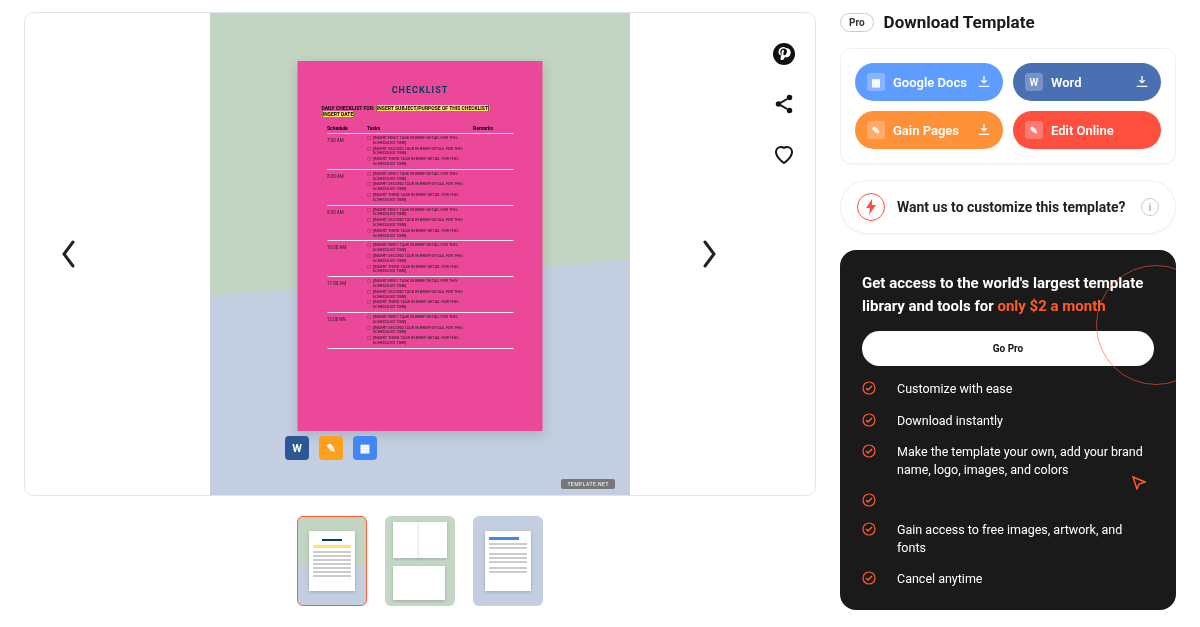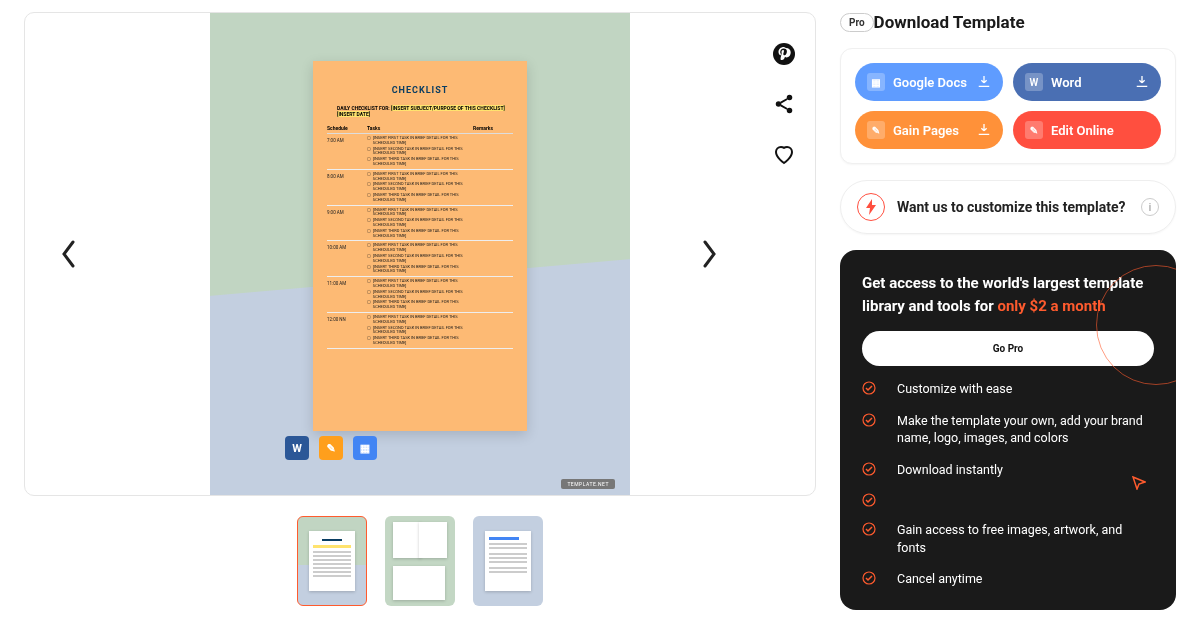--- a/index.html
+++ b/index.html
@@ -5,21 +5,21 @@
   * { box-sizing: border-box; margin: 0; padding: 0; }
   body { font-family: -apple-system, BlinkMacSystemFont, 'Segoe UI', Roboto, sans-serif; background: #fff; width: 1200px; height: 627px; overflow: hidden; }
   .container { display: flex; padding: 12px 24px; gap: 24px; }
   .left-col { flex: 1; display: flex; flex-direction: column; }
   .right-col { width: 336px; display: flex; flex-direction: column; gap: 16px; }
 
   .preview-wrap { position: relative; border: 1px solid #e5e5e5; border-radius: 10px; overflow: hidden; height: 484px; background: #fff; }
   .bg-top { position:absolute; left:185px; right:185px; top:0; height:55%; background:#c1d5c2; }
   .bg-bot { position:absolute; left:185px; right:185px; bottom:0; height:45%; background:#c3cfe0; }
   .bg-split { position:absolute; left:185px; right:185px; top:55%; height:60px; background: linear-gradient(175deg, #c1d5c2 49%, #c3cfe0 50%); transform: translateY(-30px);}
-  .doc-page { position:absolute; left:50%; top:48px; transform:translateX(-50%); width:214px; height:370px; background:#fdba74; box-shadow: 0 4px 12px rgba(0,0,0,0.15); padding: 24px 8px 8px; display:flex; flex-direction:column; align-items:center; font-size:5px; }
+  .doc-page { position:absolute; left:50%; top:48px; transform:translateX(-50%); width:245px; height:370px; background:#ec4899; box-shadow: 0 4px 12px rgba(0,0,0,0.15); padding: 24px 8px 8px; display:flex; flex-direction:column; align-items:center; font-size:5px; }
   .doc-title { color:#0a3d62; font-weight:700; font-size:9px; letter-spacing:1px; margin-bottom:10px; }
   .doc-sub { align-self:flex-start; margin-left:16px; font-size:5px; }
   .doc-sub span.mark { background:#ffe36e; font-weight:700; }
   .doc-table { width:186px; margin-top:6px; display:flex; flex-direction:column; }
   .doc-thead { display:flex; border-bottom:1px solid #ddd; font-weight:700; font-size:5px; padding:2px 0; }
   .doc-thead div:nth-child(1){ width:40px;}
   .doc-thead div:nth-child(2){ flex:1;}
   .doc-thead div:nth-child(3){ width:40px;}
   .doc-row { display:flex; border-bottom:1px solid #eee; padding:2px 0; }
   .doc-time { width:40px; font-size:4.5px; color:#222; padding-top:2px;}
@@ -42,21 +42,21 @@
   .thumb { width:70px; height:90px; border-radius:6px; background:#eef; cursor:pointer; position:relative; overflow:hidden; }
   .thumb.active { border:1.5px solid #ff5b2e; }
   .thumb .tp { position:absolute; left:50%; top:50%; transform:translate(-50%,-50%); width:46px; height:60px; background:#fff; box-shadow:0 1px 3px rgba(0,0,0,0.2);}
   .thumb .tline { position:absolute; left:4px; right:4px; height:2px; background:#ccc;}
   .thumb1 { background:linear-gradient(#c1d5c2 55%, #c3cfe0 45%);}
   .thumb2 { background:#c3d7c4;}
   .thumb3 { background:#c3cfe0;}
   .thumb2 .tp2 { position:absolute; width:28px; height:36px; background:#fff; box-shadow:0 1px 3px rgba(0,0,0,0.2);}
   .thumb2 .tp2a{ left:8px; top:6px;} .thumb2 .tp2b{ right:8px; top:6px;} .thumb2 .tp2c{ left:8px; bottom:6px; width:52px; height:34px;}
 
-  .dl-header { display:flex; align-items:center; gap:0;}
+  .dl-header { display:flex; align-items:center; gap:10px;}
   .pro-badge { border:1px solid #ccc; border-radius:14px; font-size:10px; font-weight:700; padding:3px 8px; color:#333;}
   .dl-title { font-size:17px; font-weight:700; color:#1a1a1a;}
   .btn-grid { background:#fff; border:1px solid #f0f0f0; border-radius:12px; padding:14px; display:grid; grid-template-columns:1fr 1fr; gap:10px; box-shadow: 0 1px 2px rgba(0,0,0,0.04);}
   .dl-btn { display:flex; align-items:center; gap:8px; padding:10px 12px; border-radius:22px; color:#fff; font-size:13px; font-weight:600; cursor:pointer; position:relative;}
   .dl-btn .bic { width:18px; height:18px; display:flex; align-items:center; justify-content:center; background:rgba(255,255,255,0.25); border-radius:3px; font-size:10px;}
   .dl-btn .dlic { position:absolute; right:12px; width:14px; height:14px; }
   .b-gd { background:#5f9cff;} .b-wd { background:#4a6fb3;} .b-ap{ background:#ff9139;} .b-eo{ background:#ff4f3f;}
   .customize-box { display:flex; align-items:center; gap:12px; border:1px solid #eee; border-radius:30px; padding:12px 16px; box-shadow:0 1px 2px rgba(0,0,0,0.04);}
   .cz-ic { width:28px; height:28px; border:1.5px solid #ff4f3f; border-radius:50%; display:flex; align-items:center; justify-content:center; color:#ff4f3f;}
   .cz-txt { flex:1; font-size:14px; font-weight:700; color:#222;}
@@ -292,30 +292,30 @@
             </span>
             <span>Customize with ease</span>
           </div>
           <div class="feat">
             <span class="ck">
               <svg width="14" height="14" viewBox="0 0 14 14">
                 <circle cx="7" cy="7" r="6" fill="none" stroke="#ff5b2e" stroke-width="1.2"></circle>
                 <path d="M4 7l2 2 4-4" stroke="#ff5b2e" stroke-width="1.5" fill="none"></path>
               </svg>
             </span>
+            <span>Download instantly</span>
+          </div>
+          <div class="feat">
+            <span class="ck">
+              <svg width="14" height="14" viewBox="0 0 14 14">
+                <circle cx="7" cy="7" r="6" fill="none" stroke="#ff5b2e" stroke-width="1.2"></circle>
+                <path d="M4 7l2 2 4-4" stroke="#ff5b2e" stroke-width="1.5" fill="none"></path>
+              </svg>
+            </span>
             <span>Make the template your own, add your brand name, logo, images, and colors</span>
-          </div>
-          <div class="feat">
-            <span class="ck">
-              <svg width="14" height="14" viewBox="0 0 14 14">
-                <circle cx="7" cy="7" r="6" fill="none" stroke="#ff5b2e" stroke-width="1.2"></circle>
-                <path d="M4 7l2 2 4-4" stroke="#ff5b2e" stroke-width="1.5" fill="none"></path>
-              </svg>
-            </span>
-            <span>Download instantly</span>
           </div>
           <div class="feat">
             <span class="ck">
               <svg width="14" height="14" viewBox="0 0 14 14">
                 <circle cx="7" cy="7" r="6" fill="none" stroke="#ff5b2e" stroke-width="1.2"></circle>
                 <path d="M4 7l2 2 4-4" stroke="#ff5b2e" stroke-width="1.5" fill="none"></path>
               </svg>
             </span>
           </div>
           <div class="feat">

